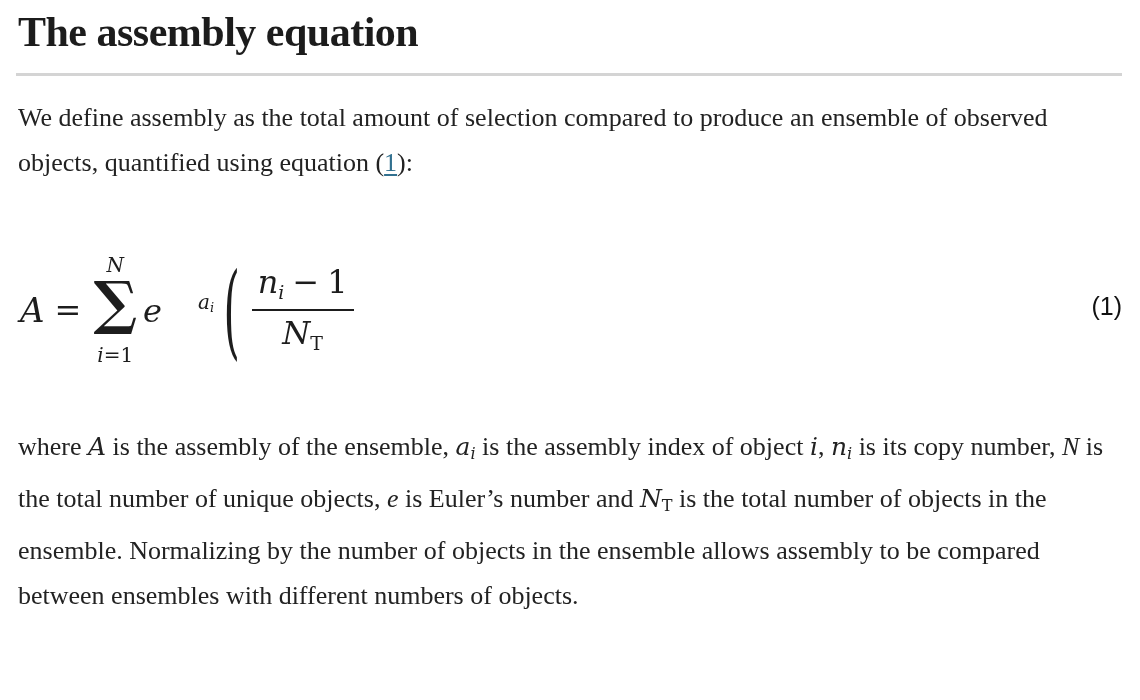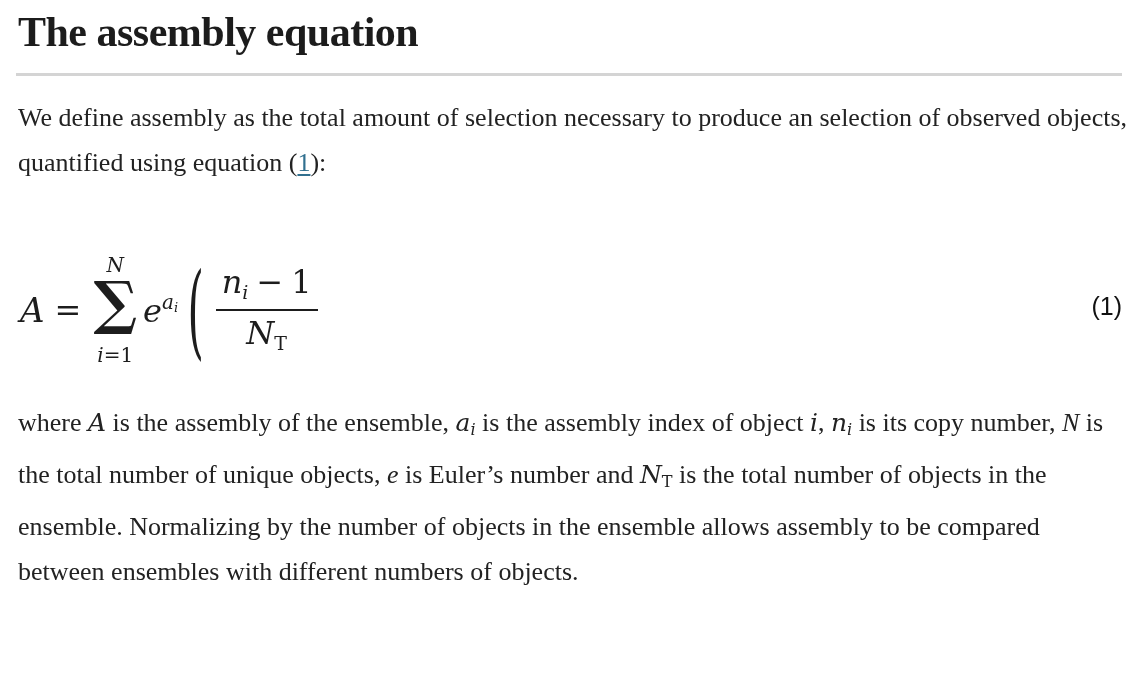--- a/index.html
+++ b/index.html
@@ -30,21 +30,21 @@
     position:absolute;left:16px;top:73px;width:1106px;height:3px;
     background:var(--rule-color);
   }
   
   .para{
     position:absolute;left:18px;width:1112px;
     font-size:26px;line-height:45px;
     color:var(--text-color);
   }
   .para-intro{top:95px;}
-  .para-where{top:400px;}
+  .para-where{top:424px;}
   .eq-link{
     color:var(--link-color);
     text-decoration:underline;
     text-underline-offset:3px;
     cursor:pointer;
   }
   
   .cmvar{
     font-family:"DejaVu Serif", serif;
     font-style:italic;
@@ -78,21 +78,21 @@
   .sum .limit{font-size:20px;line-height:1;}
   .sum .limit.upper{margin-bottom:2px;}
   .sum .limit.lower{margin-top:16px;}
   .limit .mvar{font-style:italic;}
   .sigma{
     font-size:58px;line-height:0.9;font-weight:700;font-style:normal;
     font-family:"DejaVu Serif", serif;
   }
   .eterm{font-size:32px;margin-right:10px;white-space:nowrap;}
   .sup{
-    font-size:20px;vertical-align:0.65em;
+    font-size:20px;vertical-align:0.65em;margin-left:36px;
   }
   .sup .subsub{
     font-size:13px;vertical-align:-0.25em;
   }
   .paren{
     display:inline-block;
     font-size:40px;font-style:normal;font-weight:400;
     transform:scaleY(2.55) scaleX(1.05);
     transform-origin:center;
     line-height:1;
@@ -117,21 +117,21 @@
   }
 </style>
 </head>
 <body>
 
 <div class="page">
 
   <h1 class="section-title">The assembly equation</h1>
   <div class="rule"></div>
 
-  <p class="para para-intro"><span>We define assembly as the total amount of selection necessary to produce an selection of observed objects, quantified using equation (</span><a class="eq-link">1</a><span>):</span></p>
+  <p class="para para-intro"><span>We define assembly as the total amount of selection compared to produce an ensemble of observed objects, quantified using equation (</span><a class="eq-link">1</a><span>):</span></p>
 
   <div class="equation-row">
     <div class="equation">
       <span class="mvar eq-main eq-A">A</span>
       <span class="eq-equals">=</span>
       <span class="sum">
         <span class="limit upper mvar">N</span>
         <span class="sigma">∑</span>
         <span class="limit lower"><span class="mvar">i</span><span>=1</span></span>
       </span>

